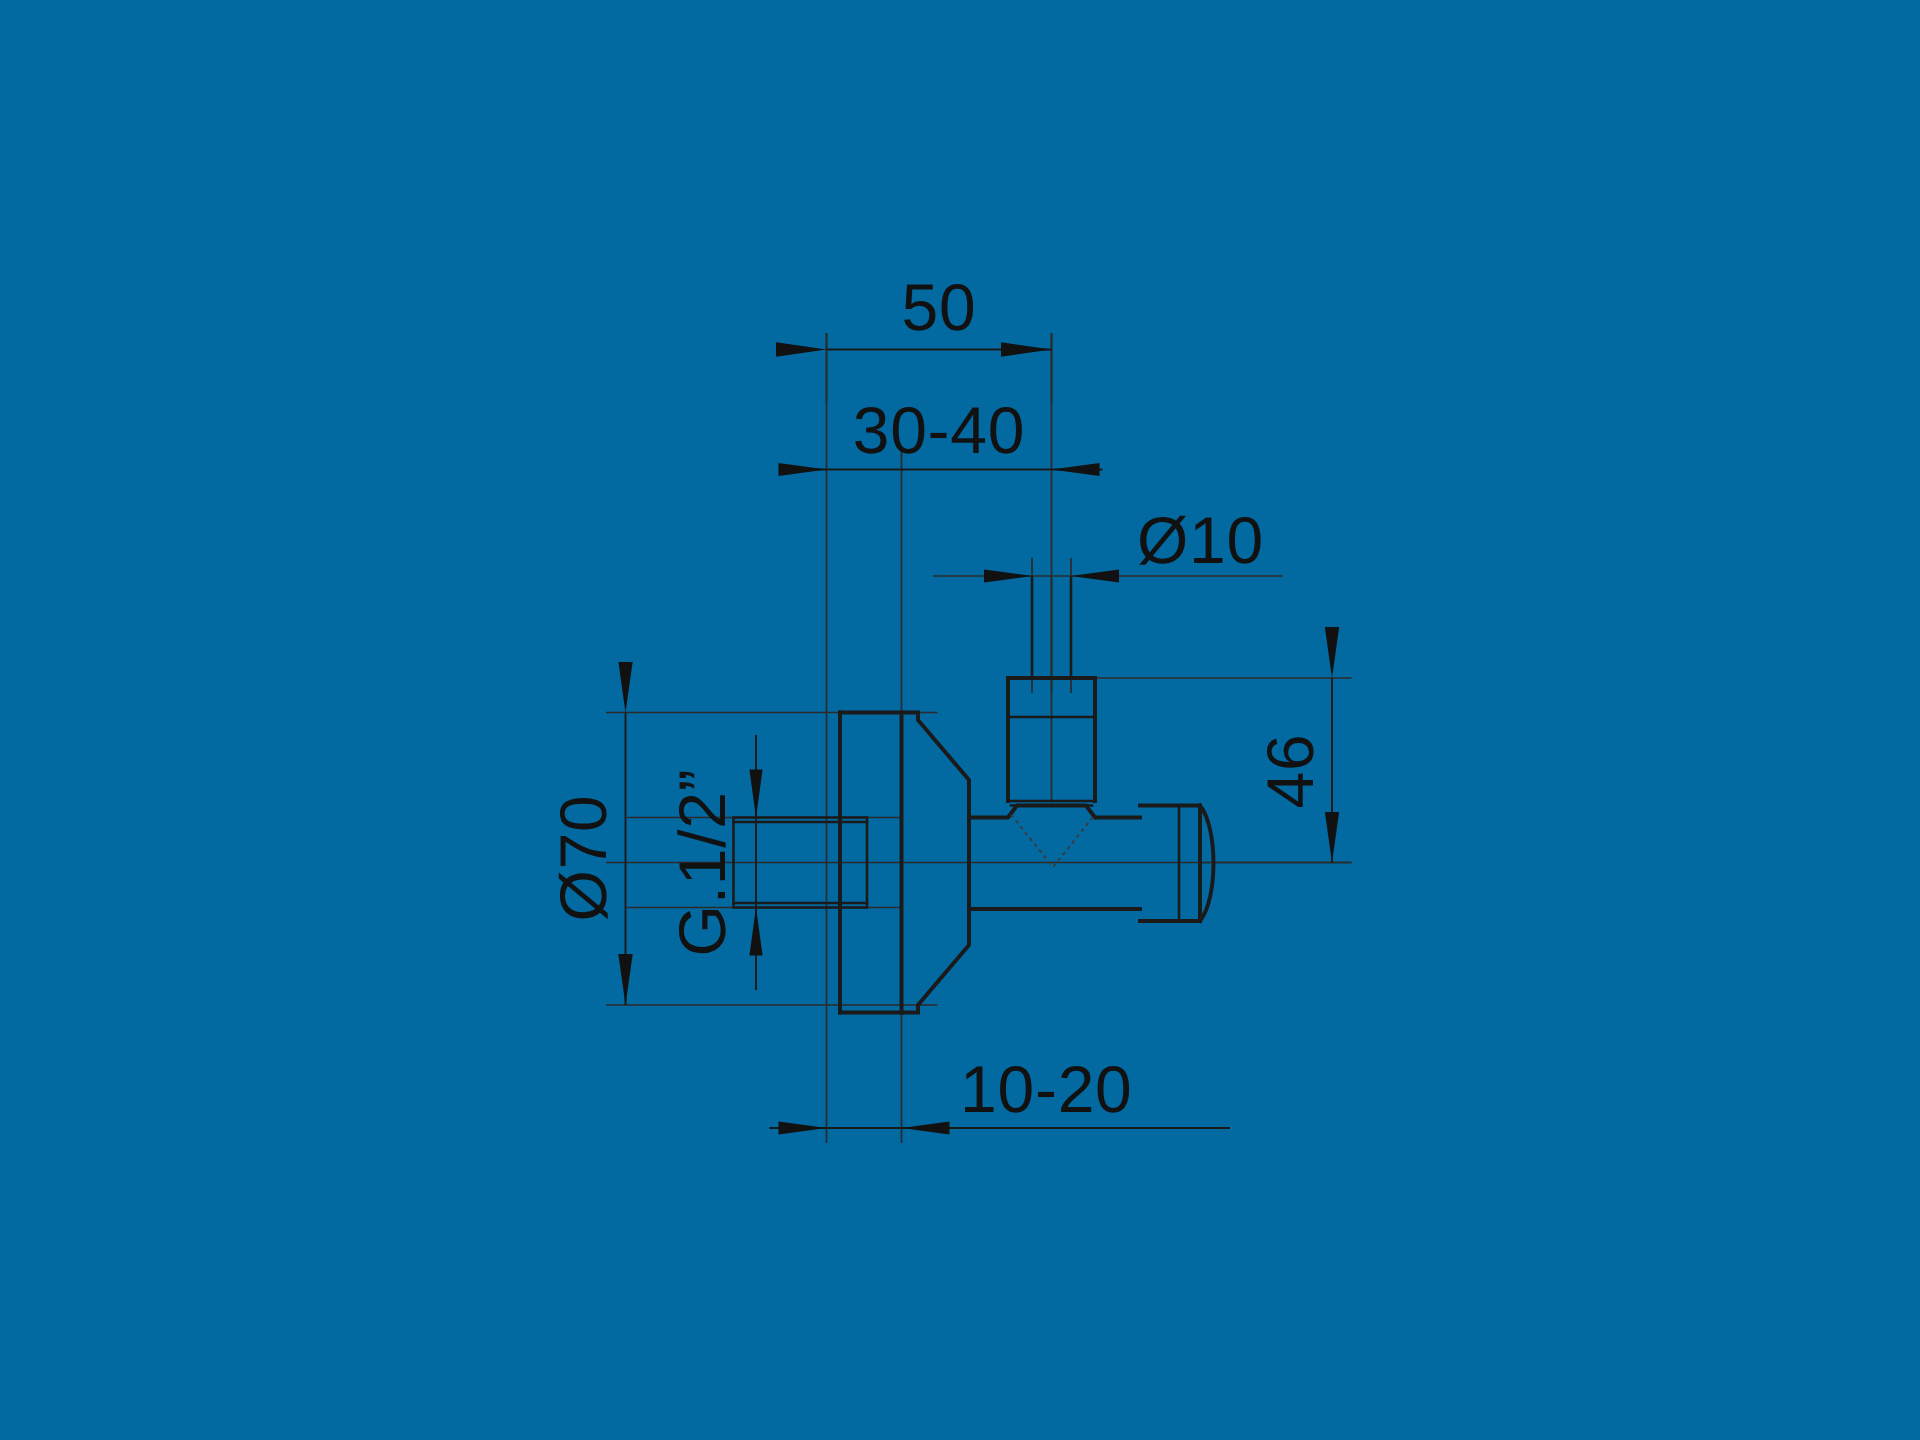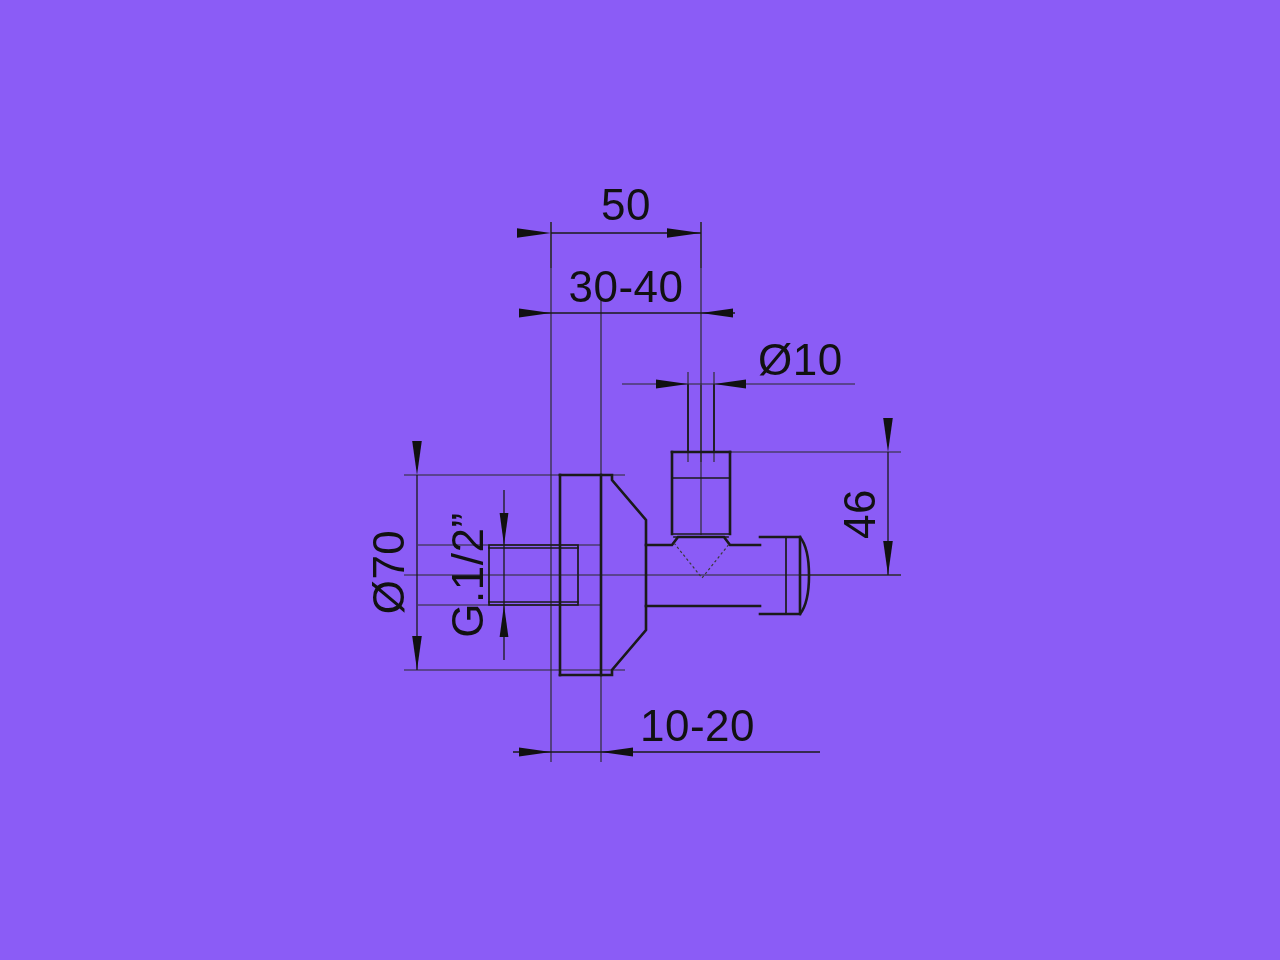--- a/index.html
+++ b/index.html
@@ -10,21 +10,21 @@
   body {
     width: 1280px;
     height: 960px;
     font-family: "Liberation Sans", sans-serif;
     overflow: hidden;
   }
   #drawing-root {
     position: relative;
     width: 1280px;
     height: 960px;
-    background: #8b5cf6;
+    background: #0369a1;
   }
   svg#tech-drawing {
     display: block;
     width: 1280px;
     height: 960px;
   }
   .obj-line {
     fill: none;
     stroke: #1a1a1a;
     stroke-width: 2.6;

